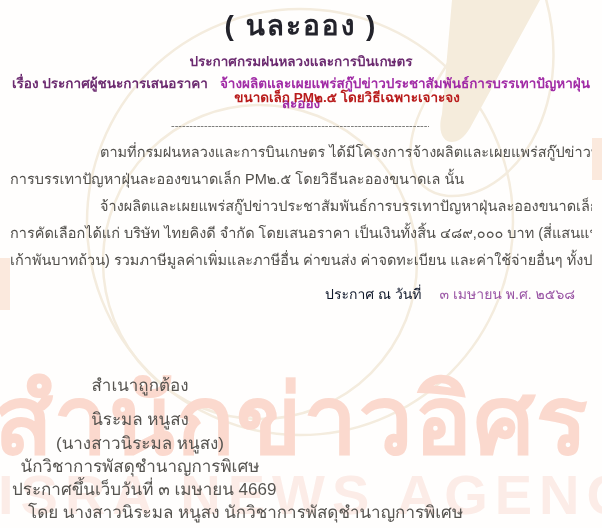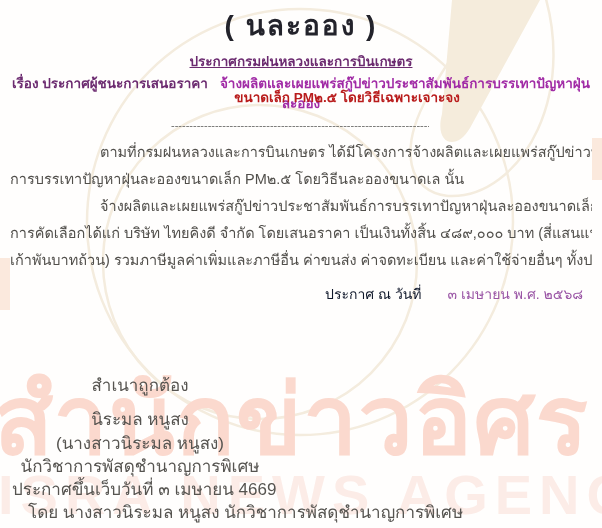--- a/index.html
+++ b/index.html
@@ -23,21 +23,21 @@
     color:#fcece7;white-space:nowrap;letter-spacing:7px;
   }
   
   .doc{position:absolute;inset:0;z-index:2;}
   .abs{position:absolute;}
   .center{width:100%;text-align:center;}
   .copy-title{
     top:3px;font-size:28px;font-weight:bold;color:#23232b;letter-spacing:2px;
   }
   .hdr{font-size:13.5px;font-weight:bold;line-height:20px;}
-  .agency{top:52px;color:#6c2b70;text-decoration:underline;}
+  .agency{top:52px;color:#6c2b70;}
   .subject1{top:74px;}
   .subject1 .pfx{color:#6c2b70;}
   .subject1 .hl{color:#a12ba6;margin-left:12px;}
   .subject2{top:88px;color:#b91c1c;padding-left:46px;}
   .divider{
     top:119px;left:171px;width:258px;height:14px;
     overflow:hidden;white-space:nowrap;
     font-size:11px;color:#6b6b68;text-align:left;
   }
   .bodytext{
@@ -45,21 +45,21 @@
     font-size:14.5px;color:#514f4b;line-height:27px;
     text-align:left;
   }
   .bodytext .line{white-space:nowrap;overflow:hidden;}
   .bodytext .indent{padding-left:90px;}
   .announce{
     top:281px;left:325px;font-size:14px;line-height:27px;
     white-space:nowrap;
   }
   .announce .lbl{color:#0f172a;text-align:center;}
-  .announce .date{color:#9a55a5;margin-left:26px;}
+  .announce .date{color:#9a55a5;margin-left:18px;}
   .sig{font-size:17px;color:#565450;line-height:18px;}
   .sig-center{left:0;width:280px;text-align:center;}
   .certify{top:377px;}
   .sig-name{top:411px;}
   .sig-paren{top:435px;}
   .sig-title{top:458px;}
   .web-line{top:481px;left:12px;text-align:left;}
   .by-line{top:504px;left:28px;text-align:left;}
 </style>
 </head>

